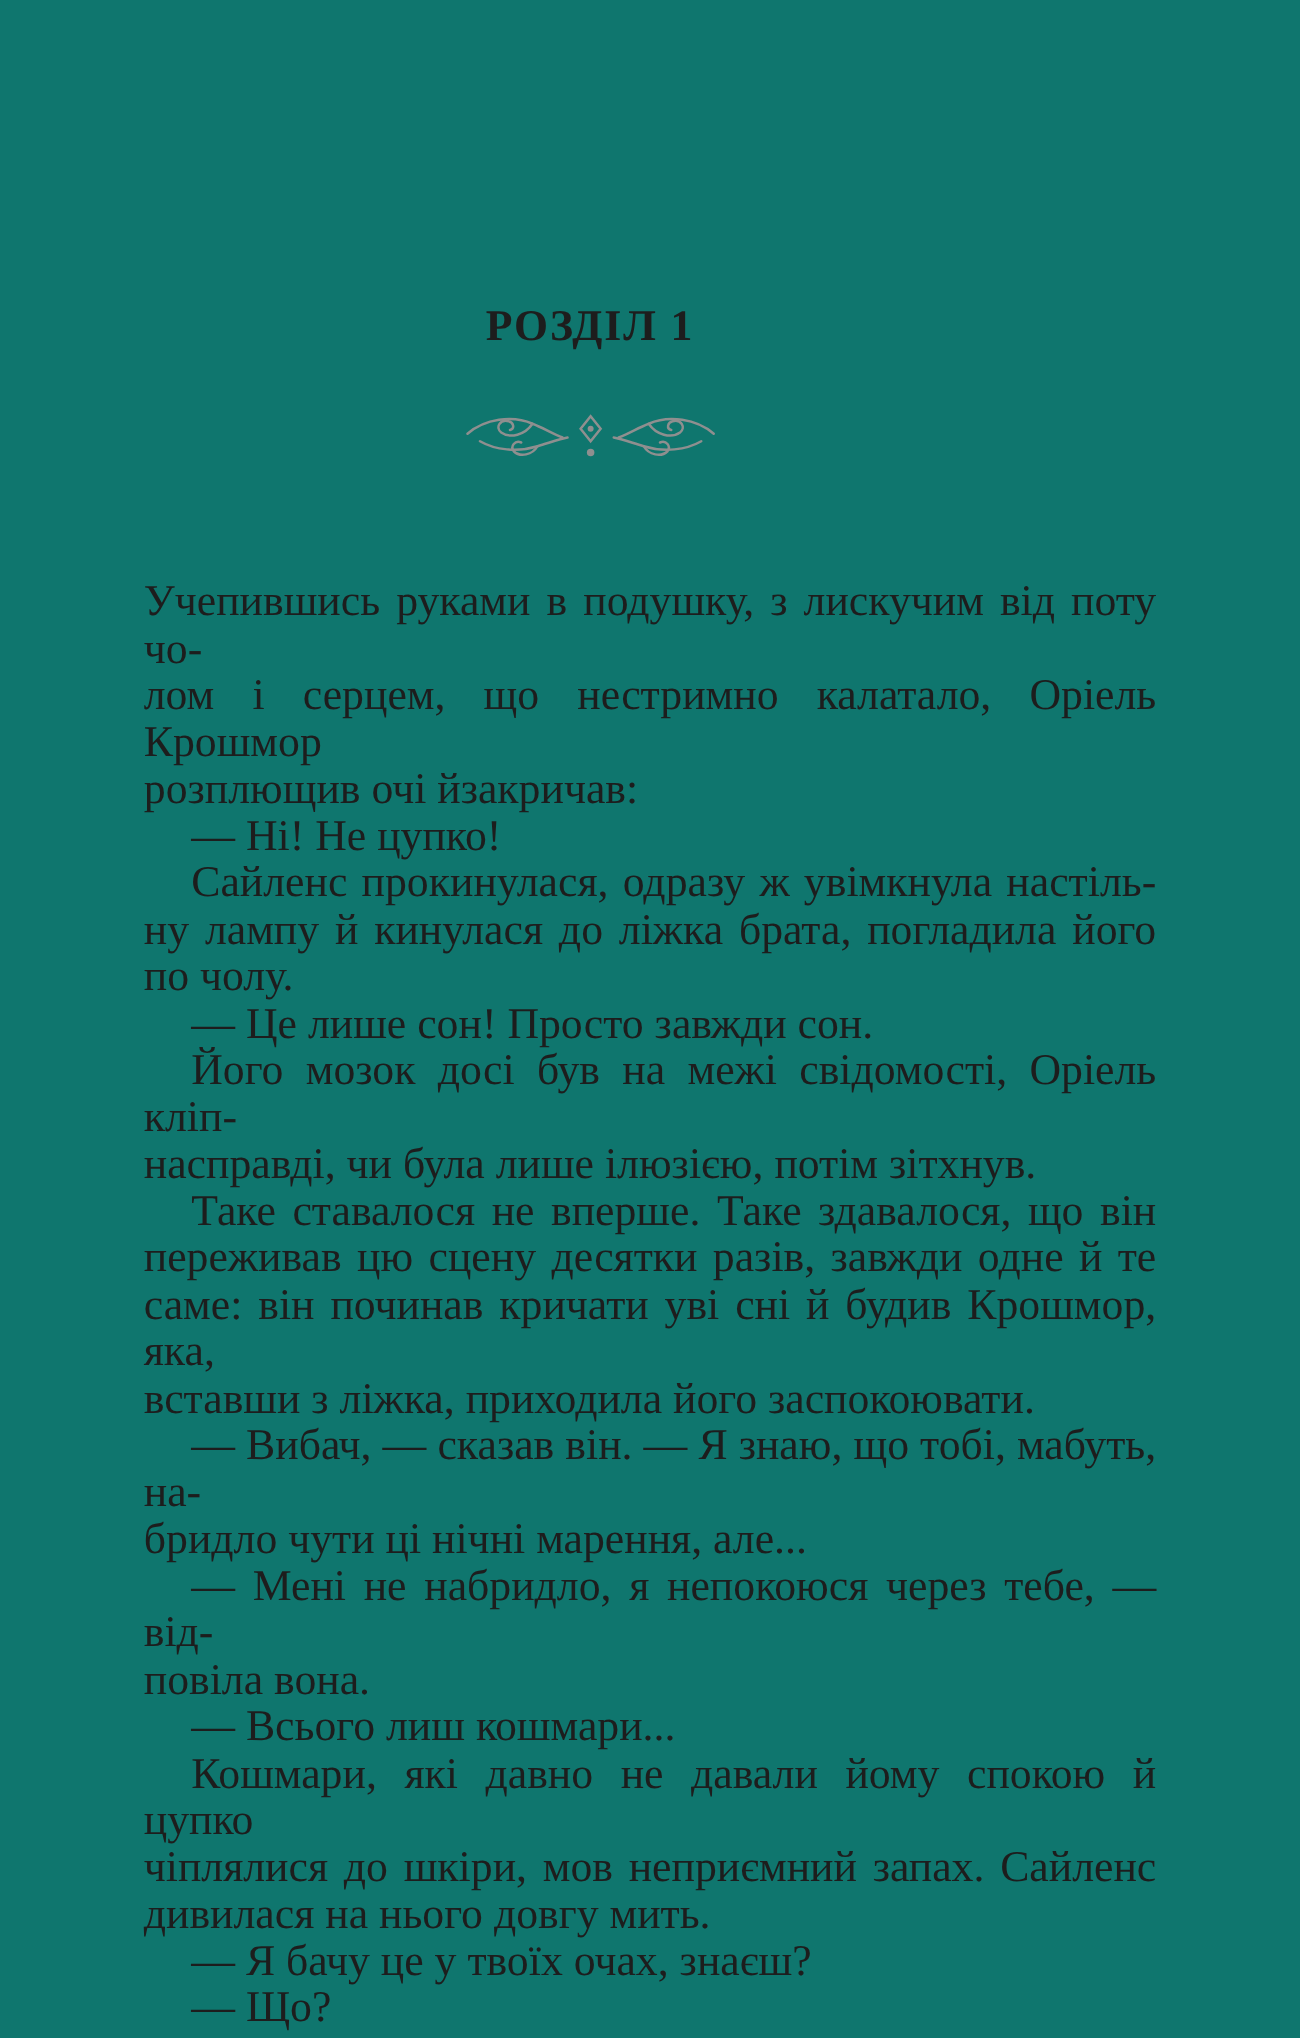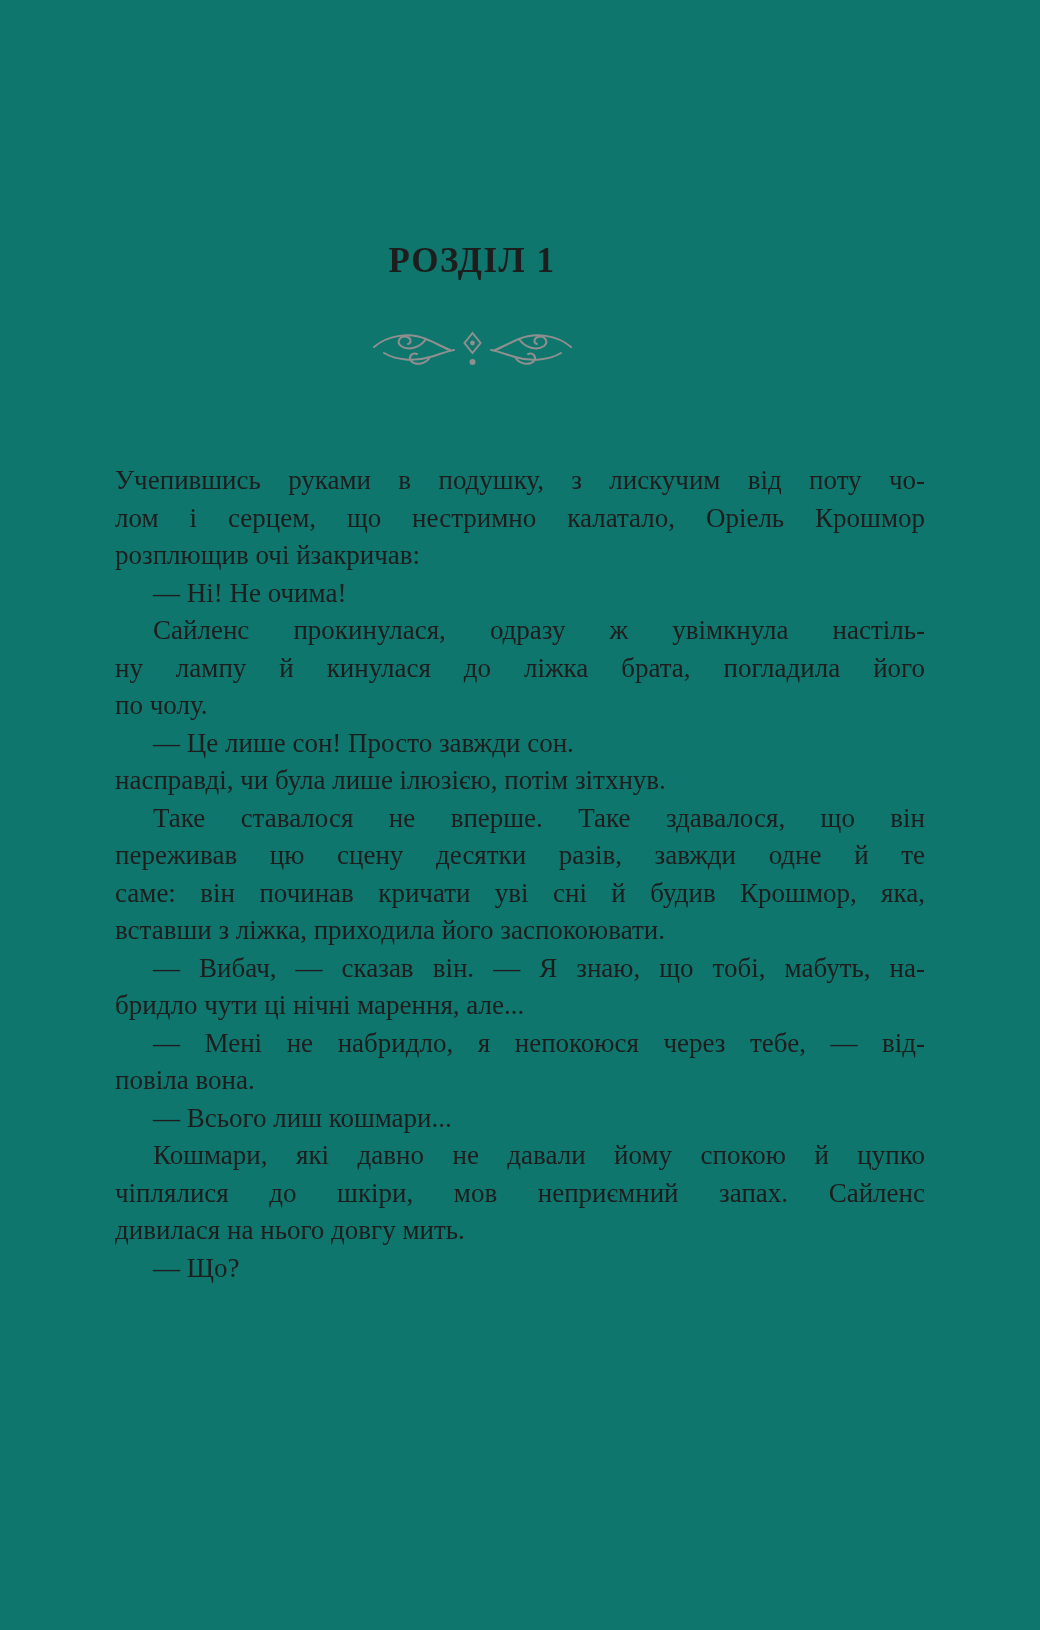--- a/index.html
+++ b/index.html
@@ -31,21 +31,21 @@
     letter-spacing: 1.5px;
     color: var(--ink, #1d1d1d);
   }
   .ornament {
     margin-top: 44px;
     color: var(--ornament, #8f8f8f);
     line-height: 0;
   }
   .body-text {
     margin-top: 92px;
-    font-size: 27px;
+    font-size: 35px;
     line-height: 37.5px;
   }
   .line {
     text-align: justify;
     text-align-last: justify;
   }
   .line.last {
     text-align: left;
     text-align-last: left;
   }
@@ -78,34 +78,36 @@
           <circle cx="102.5" cy="36" r="3"></circle>
         </g>
       </svg>
     </div>
   </div>
 
   <main class="body-text">
       <div class="line">Учепившись руками в подушку, з лискучим від поту чо-</div>
       <div class="line">лом і серцем, що нестримно калатало, Оріель Крошмор</div>
       <div class="line last">розплющив очі йзакричав:</div>
-      <div class="line indent last">— Ні! Не очима!</div>
+      <div class="line indent last">— Ні! Не цупко!</div>
       <div class="line indent">Сайленс прокинулася, одразу ж увімкнула настіль-</div>
       <div class="line">ну лампу й кинулася до ліжка брата, погладила його</div>
       <div class="line last">по чолу.</div>
       <div class="line indent last">— Це лише сон! Просто завжди сон.</div>
+      <div class="line indent">Його мозок досі був на межі свідомості, Оріель кліп-</div>
       <div class="line last">насправді, чи була лише ілюзією, потім зітхнув.</div>
       <div class="line indent">Таке ставалося не вперше. Таке здавалося, що він</div>
       <div class="line">переживав цю сцену десятки разів, завжди одне й те</div>
       <div class="line">саме: він починав кричати уві сні й будив Крошмор, яка,</div>
       <div class="line last">вставши з ліжка, приходила його заспокоювати.</div>
       <div class="line indent">— Вибач, — сказав він. — Я знаю, що тобі, мабуть, на-</div>
       <div class="line last">бридло чути ці нічні марення, але...</div>
       <div class="line indent">— Мені не набридло, я непокоюся через тебе, — від-</div>
       <div class="line last">повіла вона.</div>
       <div class="line indent last">— Всього лиш кошмари...</div>
       <div class="line indent">Кошмари, які давно не давали йому спокою й цупко</div>
       <div class="line">чіплялися до шкіри, мов неприємний запах. Сайленс</div>
       <div class="line last">дивилася на нього довгу мить.</div>
+      <div class="line indent last">— Я бачу це у твоїх очах, знаєш?</div>
       <div class="line indent last">— Що?</div>
     </main>
 
 </div>
 
 </body></html>

